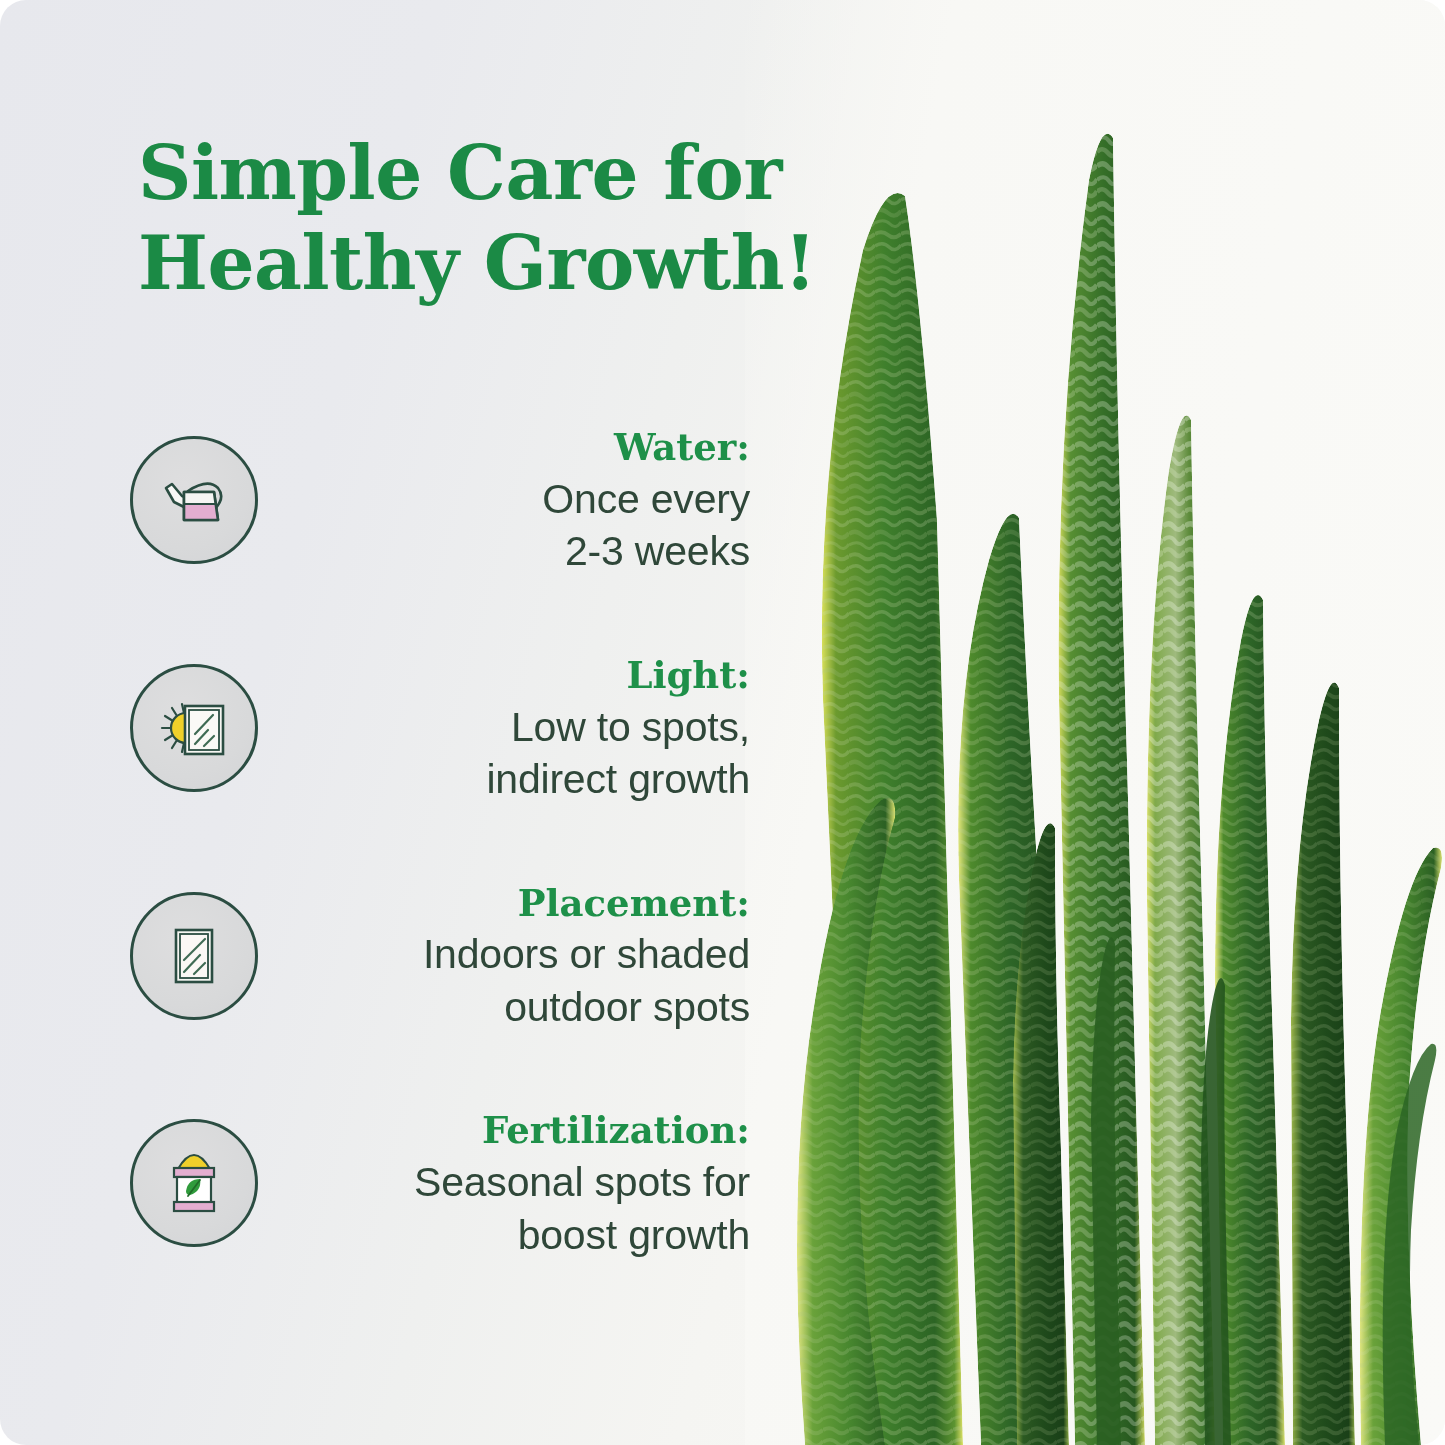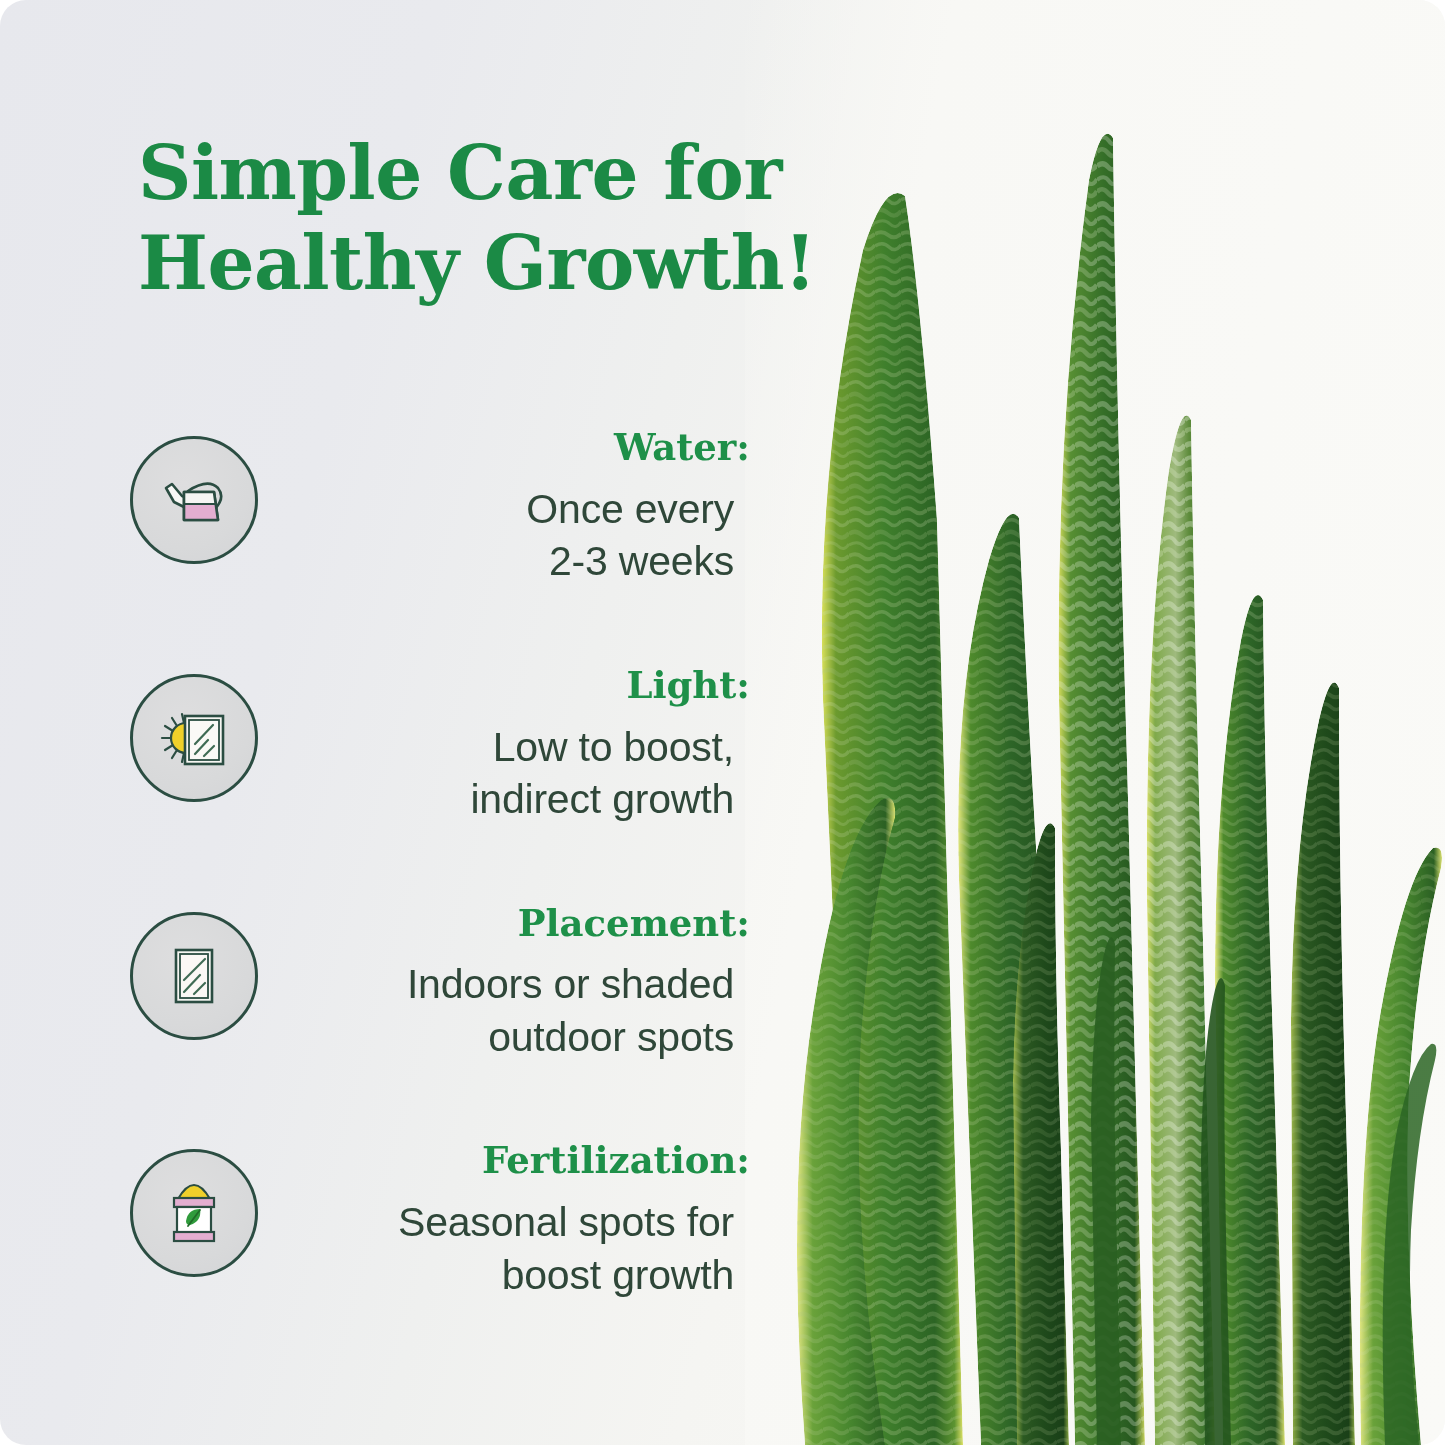--- a/index.html
+++ b/index.html
@@ -97,21 +97,21 @@
     color: #1e9049;
     margin: 0 0 6px 0;
     white-space: nowrap;
   }
   .care-desc {
     font-family: "Liberation Sans", sans-serif;
     font-weight: 400;
     font-size: 41px;
     line-height: 1.28;
     color: #2f4739;
-    margin: 16px;
+    margin: 0;
     letter-spacing: -0.2px;
   }
   .care-desc .dl { display: block; white-space: nowrap; }
 </style>
 </head>
 <body>
 
 <div id="card">
 
   <div id="plant-photo">
@@ -304,21 +304,21 @@
             <rect x="37" y="24" width="30" height="40" fill="#faf9f6" stroke="#2b4d42" stroke-width="1.8"></rect>
             <g stroke="#3f6b54" stroke-width="2.2" stroke-linecap="round">
               <line x1="43" y1="48" x2="61" y2="29"></line>
               <line x1="43" y1="58" x2="56" y2="44"></line>
               <line x1="52" y1="60" x2="62" y2="50"></line>
             </g>
           </svg>
         </div>
         <p class="care-term">Light:</p>
         <p class="care-desc">
-          <span class="dl">Low to boost,</span>
+          <span class="dl">Low to spots,</span>
           <span class="dl">indirect growth</span>
         </p>
       </div>
 
       <div class="care-item">
         <div class="care-badge">
           <svg width="84" height="84" viewBox="0 0 84 84">
             <rect x="24" y="16" width="36" height="52" fill="#f6f6f2" stroke="#2b4d42" stroke-width="2.6"></rect>
             <rect x="28" y="20" width="28" height="44" fill="#fbf8f5" stroke="#2b4d42" stroke-width="1.8"></rect>
             <g stroke="#3f6b54" stroke-width="2.2" stroke-linecap="round">

